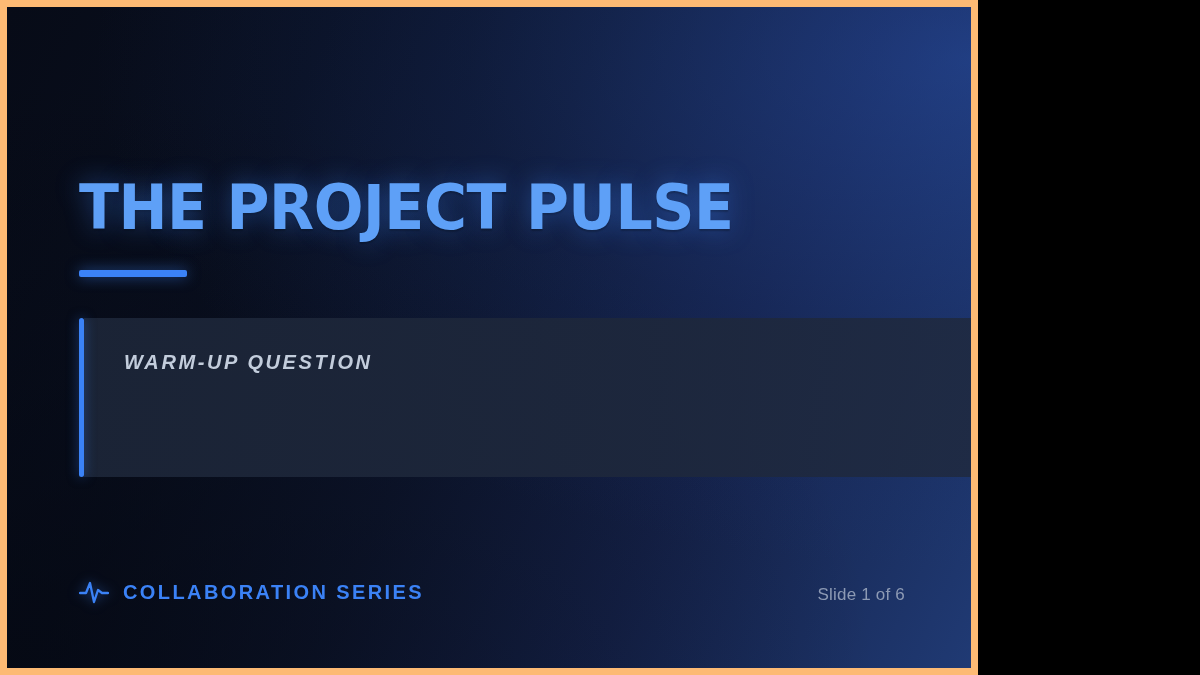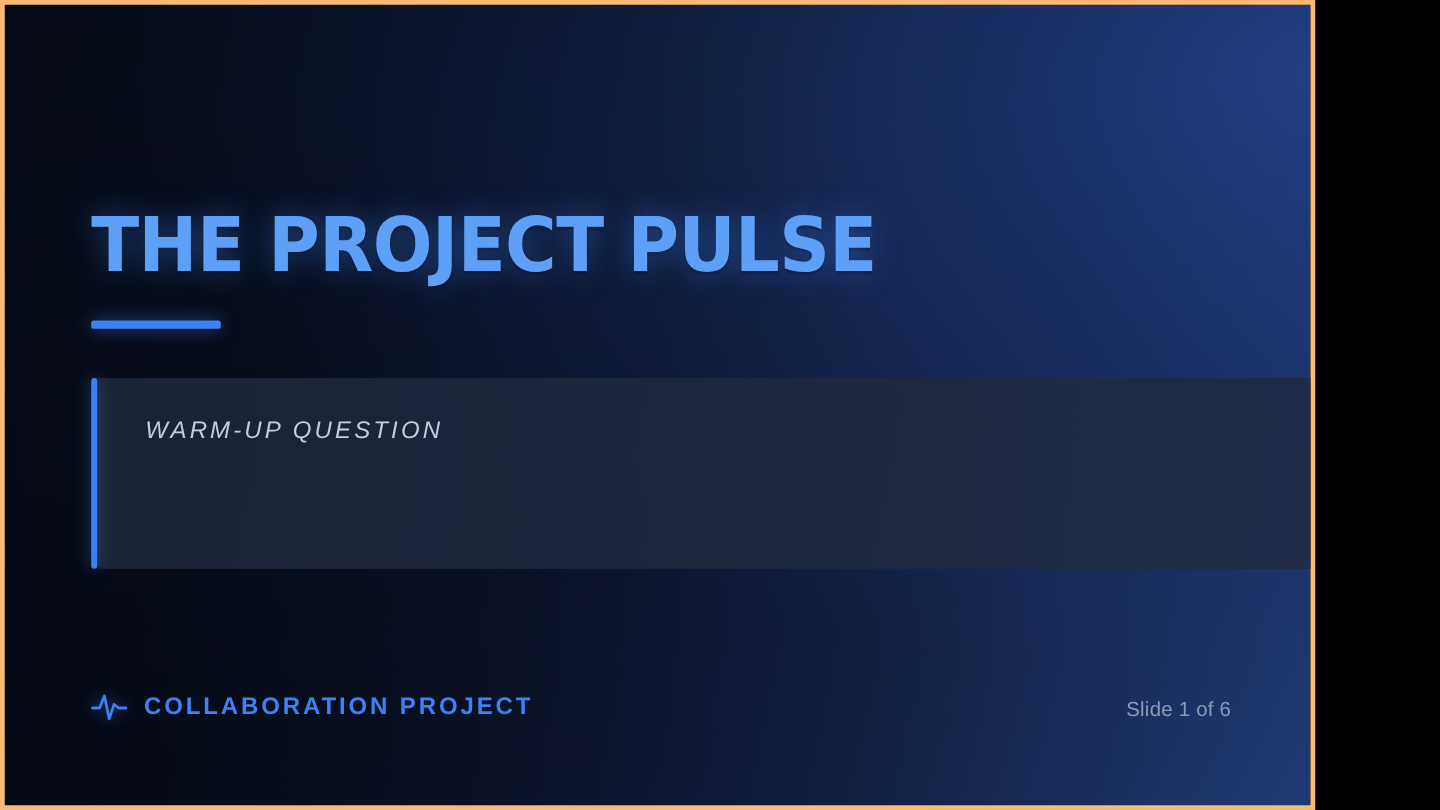--- a/index.html
+++ b/index.html
@@ -10,24 +10,24 @@
   body {
     width: 1200px;
     height: 675px;
     overflow: hidden;
     font-family: "Liberation Sans", sans-serif;
   }
 
   
   #slide {
     position: relative;
-    width: 1096px;
+    width: 978px;
     height: 675px;
     box-sizing: border-box;
-    border: 4px solid #fdba74;
+    border: 7px solid #fdba74;
     background: #080d1a;
     overflow: hidden;
   }
   
   #slide-bg2 {
     position: absolute;
     inset: 0;
     background: linear-gradient(115deg, #070b17 0%, #090f1f 26%, #0e1730 48%, #15224a 70%, #1b3062 88%, #203a74 100%);
     opacity: 1;
   }
@@ -106,21 +106,21 @@
   }
   #card-text {
     position: absolute;
     left: 45px;
     top: 33px;
   }
   #question-eyebrow {
     margin: 0;
     font-family: "Liberation Sans", sans-serif;
     font-style: italic;
-    font-weight: 400;
+    font-weight: 700;
     font-size: 20px;
     letter-spacing: 2.6px;
     color: #c3cddc;
     white-space: nowrap;
   }
   #question-text {
     margin: 25px 0 0 0;
     font-family: "Liberation Sans", sans-serif;
     font-weight: 700;
     font-size: 35px;
@@ -183,19 +183,19 @@
       <div id="card-accent"></div>
       <div id="card-text">
         <p id="question-eyebrow">WARM-UP QUESTION</p>
       </div>
     </div>
 
     <div id="footer-left">
       <svg id="pulse-icon" viewBox="0 0 30 26">
         <polyline points="1,14 7,14 11,4 15,23 19,11 23,14 29,14" fill="none" stroke="#3b82f6" stroke-width="2.3" stroke-linecap="round" stroke-linejoin="round"></polyline>
       </svg>
-      <span id="series-label">COLLABORATION PROJECT</span>
+      <span id="series-label">COLLABORATION SERIES</span>
     </div>
 
     <div id="slide-counter">Slide 1 of 6</div>
 
   </div>
 </div>
 
 </body></html>

